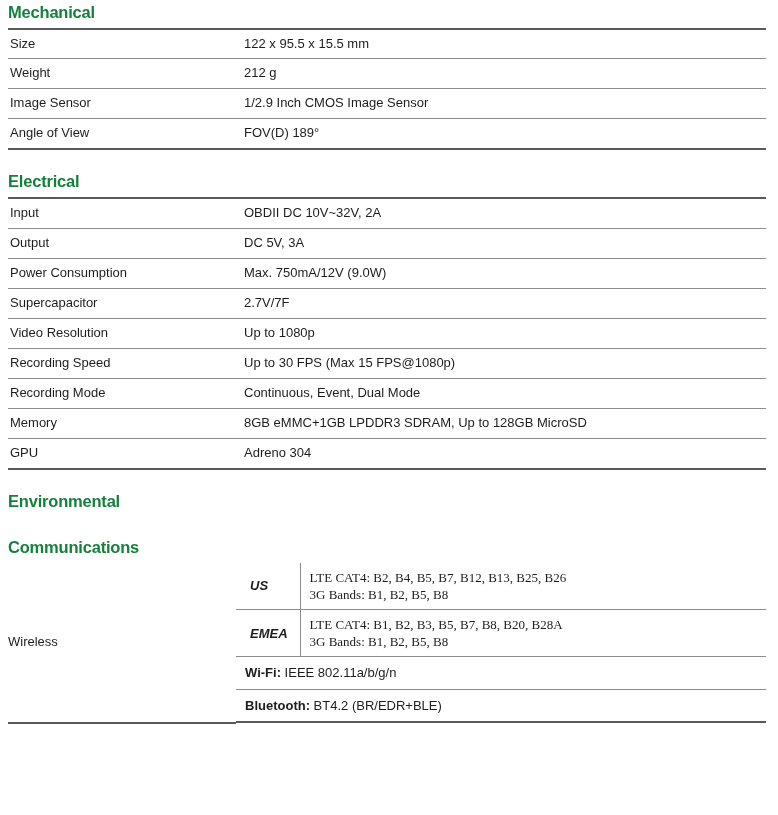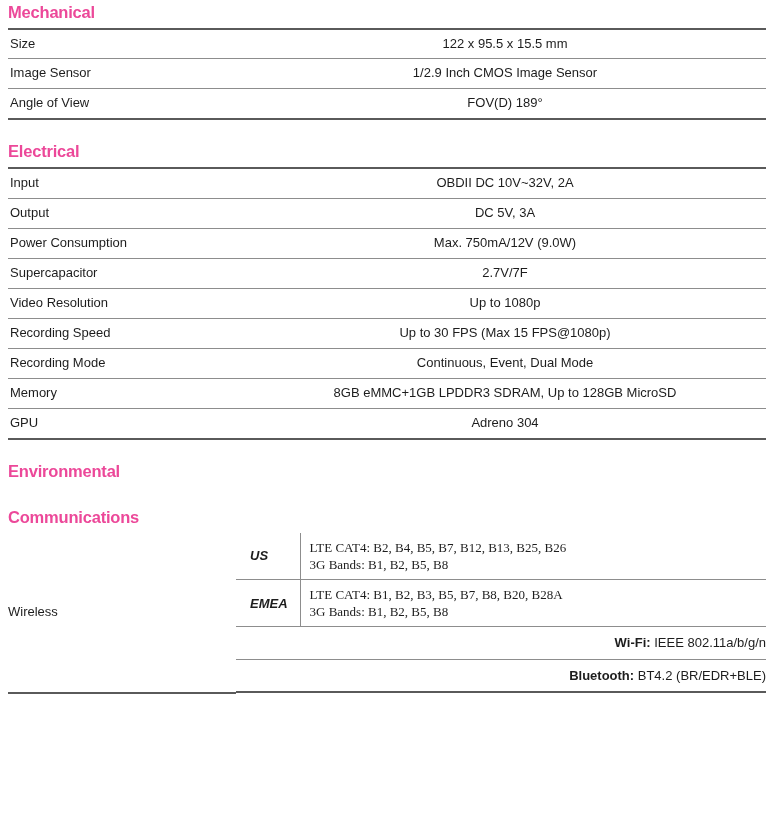--- a/index.html
+++ b/index.html
@@ -17,21 +17,21 @@
   }
   .sheet {
     width: 778px;
     padding: 0 12px 0 8px;
   }
 
   
   .section-title {
     font-size: 16.5px;
     font-weight: bold;
-    color: #ec4899;
+    color: #15803d;
     letter-spacing: -0.2px;
     line-height: 1;
     padding-bottom: 7px;
   }
   .section-mechanical { padding-top: 4px; }
   .section-gap { height: 23px; }
 
   
   table.spec {
     width: 758px;
@@ -44,21 +44,21 @@
   table.spec td {
     font-size: 13px;
     color: #1d1d1d;
     line-height: 1.15;
     padding: 7px 0 7px 0;
     vertical-align: middle;
     border-bottom: 1px solid #8d8d8d;
     height: 30px;
   }
   table.spec td.label { padding-left: 2px; }
-  table.spec td.value { padding-left: 8px; text-align: center; }
+  table.spec td.value { padding-left: 8px; }
 
   
   table.spec tr.first-row > td { border-top: 2px solid #5a5a5a; }
   
   table.spec tr.last-row > td { border-bottom: 2px solid #5a5a5a; }
 
   
   td.nest-host {
     padding: 0 !important;
     vertical-align: top;
@@ -89,41 +89,44 @@
     font-weight: bold;
     text-align: left;
     padding-left: 14px;
     border-right: 1px solid #8d8d8d;
     font-style: italic;
   }
   table.nested td.bands { padding-left: 9px; }
   table.nested tr.tail-row td {
     padding-top: 7px;
     padding-bottom: 7px;
-    text-align: right;
   }
   table.nested tr.tail-row.final td { border-bottom: 2px solid #5a5a5a; }
   .bold-prefix { font-weight: bold; }
   .band-line { display: block; font-family: Liberation Serif, serif; }
 </style>
 </head>
 <body>
 
 <div class="sheet">
 
   <div class="section-title section-mechanical">Mechanical</div>
   <table class="spec">
     <colgroup>
         <col class="c-label">
         <col class="c-value">
       </colgroup>
     <tbody>
       <tr class="first-row">
         <td class="label">Size</td>
         <td class="value">122 x 95.5 x 15.5 mm</td>
+      </tr>
+      <tr>
+        <td class="label">Weight</td>
+        <td class="value">212 g</td>
       </tr>
       <tr>
         <td class="label">Image Sensor</td>
         <td class="value">1/2.9 Inch CMOS Image Sensor</td>
       </tr>
       <tr class="last-row">
         <td class="label">Angle of View</td>
         <td class="value">FOV(D) 189°</td>
       </tr>
     </tbody>

